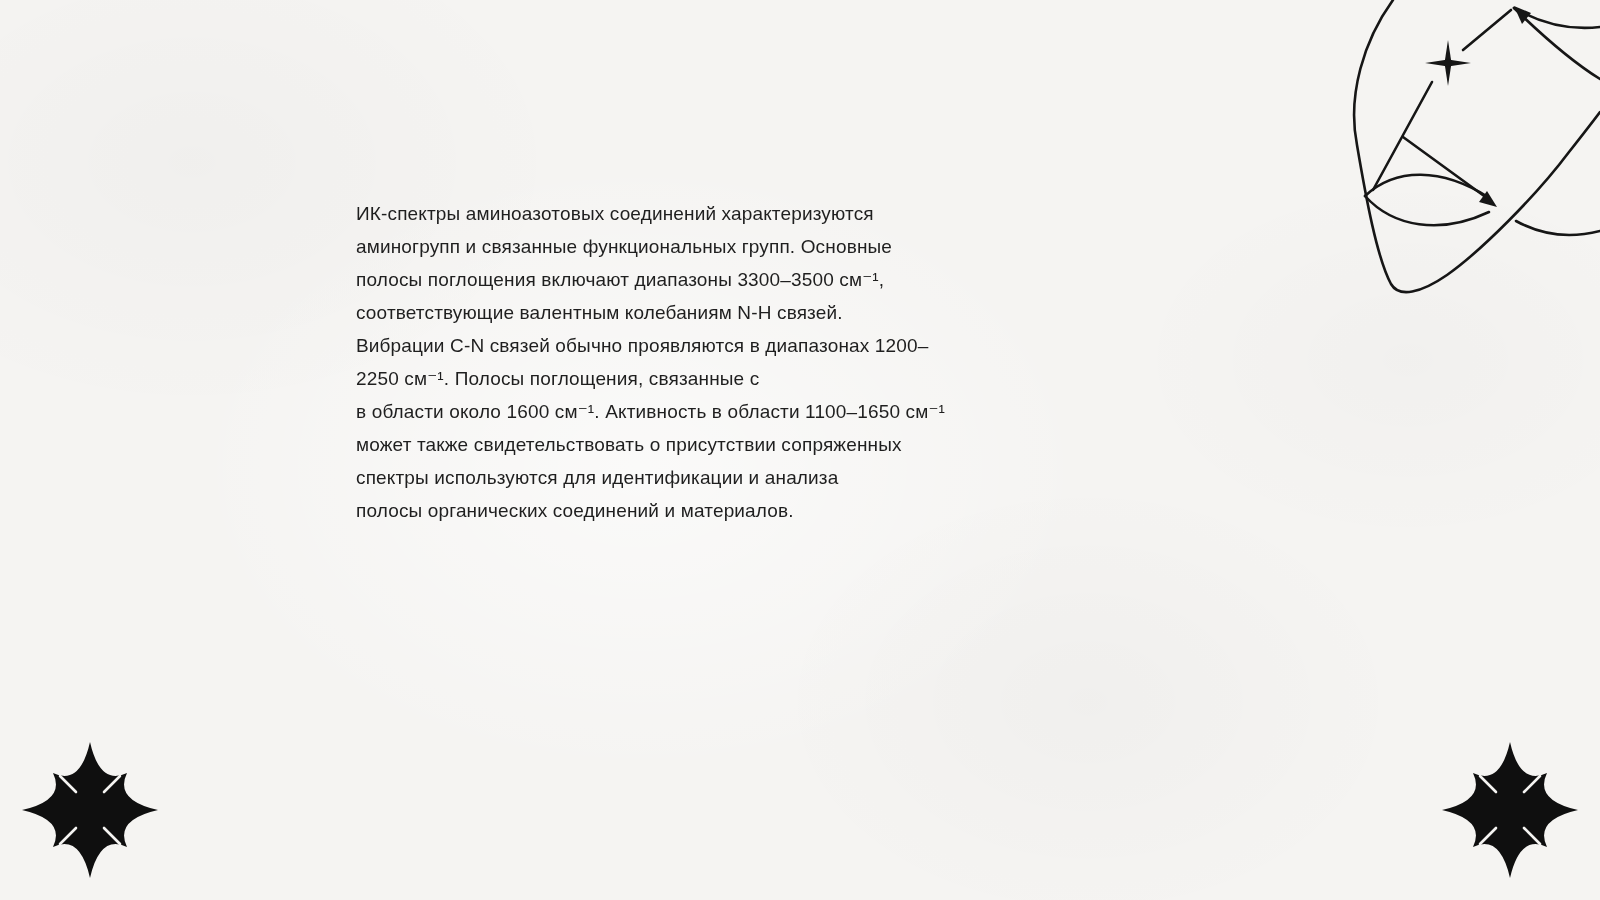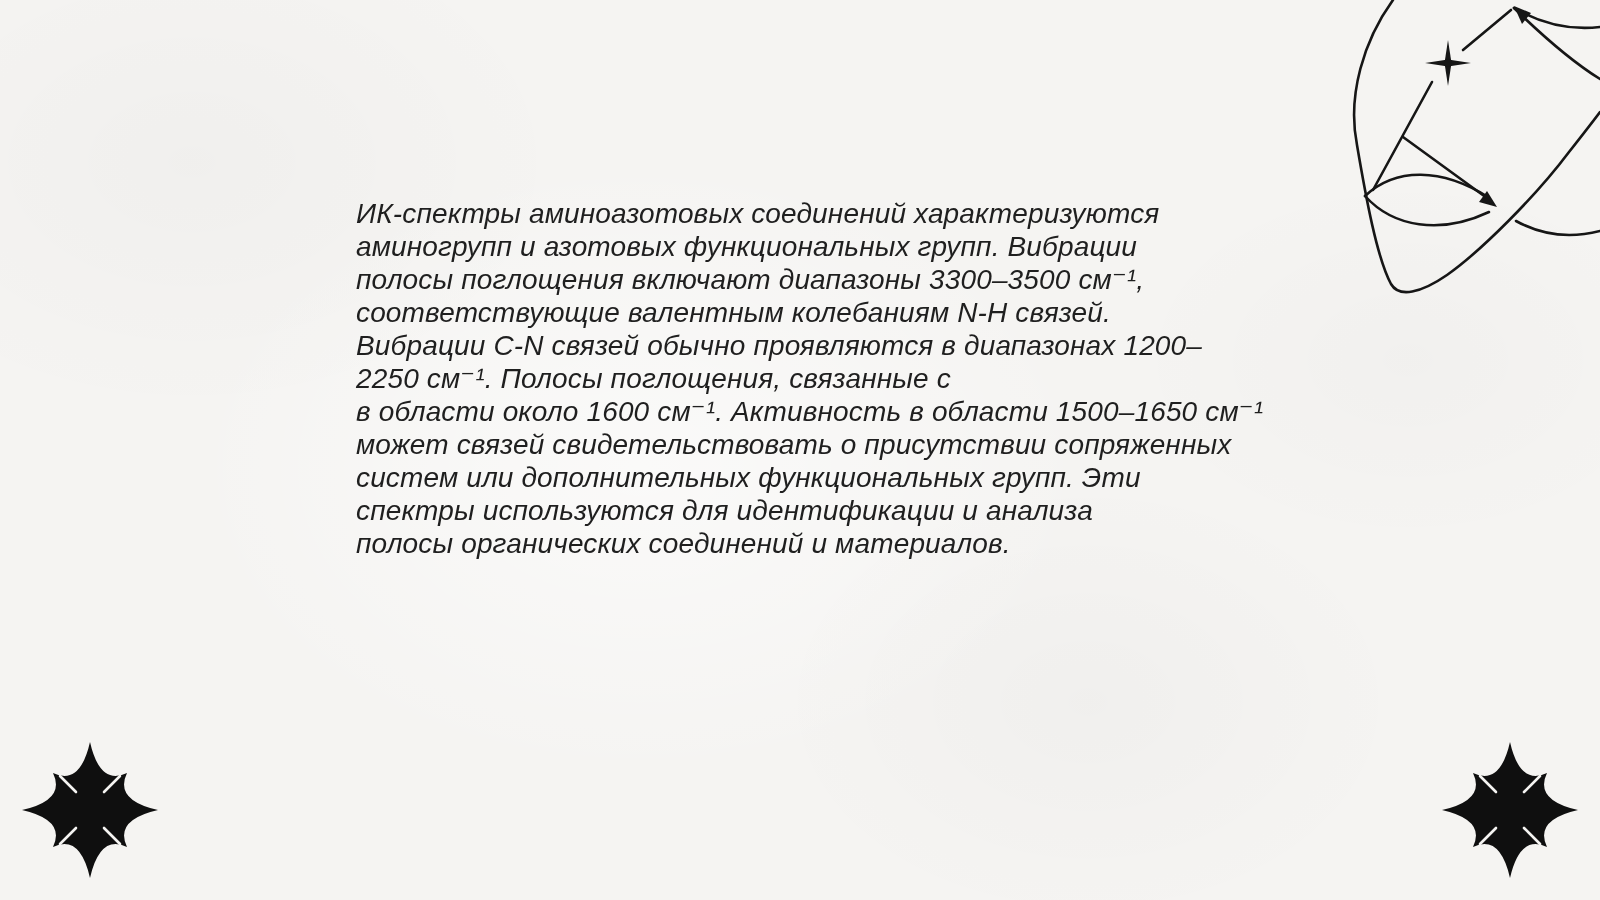--- a/index.html
+++ b/index.html
@@ -22,25 +22,24 @@
       radial-gradient(540px 380px at 68% 78%, rgba(0,0,0,0.02), transparent 60%),
       radial-gradient(480px 320px at 88% 40%, rgba(0,0,0,0.014), transparent 60%),
       radial-gradient(700px 480px at 40% 52%, rgba(255,255,255,0.55), transparent 65%);
     pointer-events: none;
   }
   .text-block {
     position: absolute;
     left: 356px;
     top: 197px;
     color: #1f1f1f;
-    font-size: 28px;
+    font-size: 19px;
     line-height: 33px;
     letter-spacing: 0.15px;
     white-space: nowrap;
-    font-style: italic;
   }
   .text-line {
     height: 33px;
   }
   .deco {
     position: absolute;
     pointer-events: none;
   }
   .deco-orbit {
     top: 0;
@@ -55,28 +54,27 @@
     top: 740px;
   }
 </style>
 </head>
 <body>
 
 <div class="bg-texture"></div>
 
 <div class="text-block">
   <div class="text-line">ИК-спектры аминоазотовых соединений характеризуются</div>
-  <div class="text-line">аминогрупп и азотовых функциональных групп. Вибрации</div>
+  <div class="text-line">аминогрупп и связанные функциональных групп. Основные</div>
   <div class="text-line">полосы поглощения включают диапазоны 3300–3500 см⁻¹,</div>
   <div class="text-line">соответствующие валентным колебаниям N-H связей.</div>
   <div class="text-line">Вибрации C-N связей обычно проявляются в диапазонах 1200–</div>
   <div class="text-line">2250 см⁻¹. Полосы поглощения, связанные с</div>
-  <div class="text-line">в области около 1600 см⁻¹. Активность в области 1500–1650 см⁻¹</div>
-  <div class="text-line">может связей свидетельствовать о присутствии сопряженных</div>
-  <div class="text-line">систем или дополнительных функциональных групп. Эти</div>
+  <div class="text-line">в области около 1600 см⁻¹. Активность в области 1100–1650 см⁻¹</div>
+  <div class="text-line">может также свидетельствовать о присутствии сопряженных</div>
   <div class="text-line">спектры используются для идентификации и анализа</div>
   <div class="text-line">полосы органических соединений и материалов.</div>
 </div>
 
 <svg class="deco deco-orbit" width="280" height="300" viewBox="0 0 280 300">
   <g stroke="#161616" stroke-width="2.6" fill="none" stroke-linecap="round">
     <path d="M73,0 C44,40 27,95 37,145 C46,198 57,258 71,284 C79,298 101,293 127,275 C161,251 216,196 249,152 C260,138 271,124 280,112"></path>
     <path d="M143,50 L191,10"></path>
     <path d="M194,8 C225,26 254,30 280,27"></path>
     <path d="M194,8 C231,44 259,66 280,79"></path>

